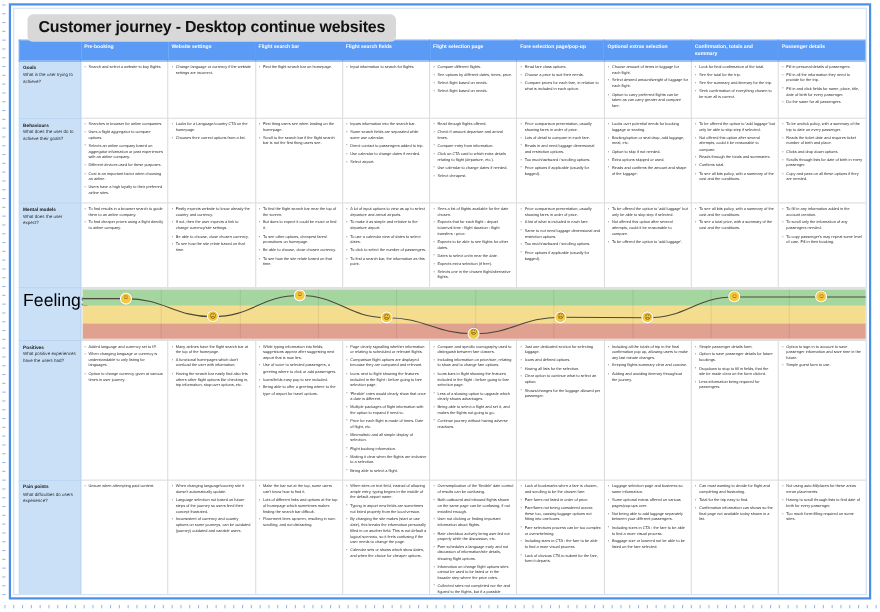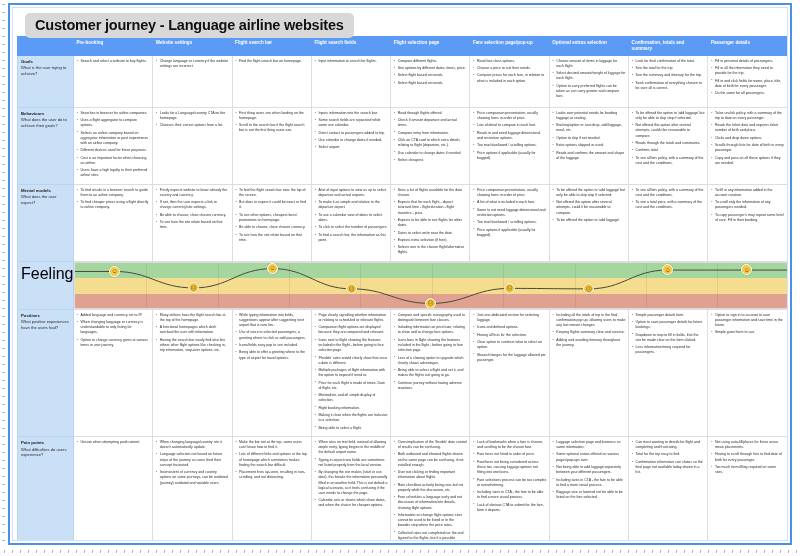--- a/index.html
+++ b/index.html
@@ -334,21 +334,21 @@
       <div class="ruler-tick" style="left: 764px;"></div>
       <div class="ruler-tick" style="left: 772px;"></div>
       <div class="ruler-tick" style="left: 780px;"></div>
       <div class="ruler-tick" style="left: 788px;"></div>
       <div class="ruler-tick" style="left: 796px;"></div>
     </div>
 
   <div id="frame">
     <div id="frame-inner">
 
-      <div id="title-chip">Customer journey - Language airline websites</div>
+      <div id="title-chip">Customer journey - Desktop continue websites</div>
 
       <div id="board">
         <table class="journey">
           <colgroup>
             <col class="c-label">
             <col class="c-stage">
               <col class="c-stage">
               <col class="c-stage">
               <col class="c-stage">
               <col class="c-stage">

